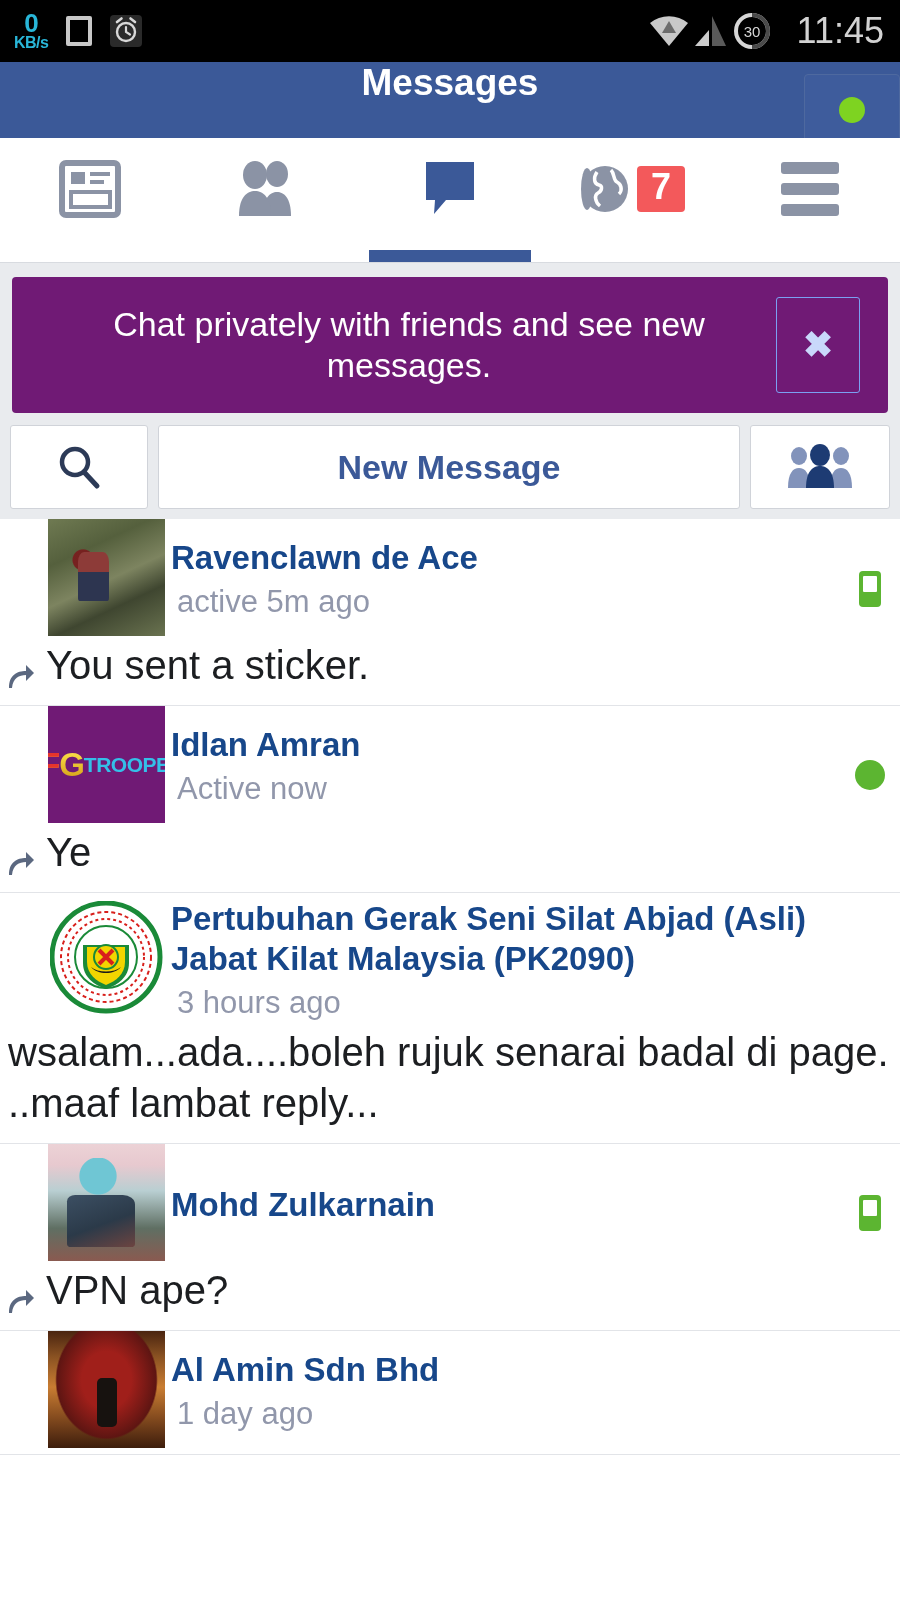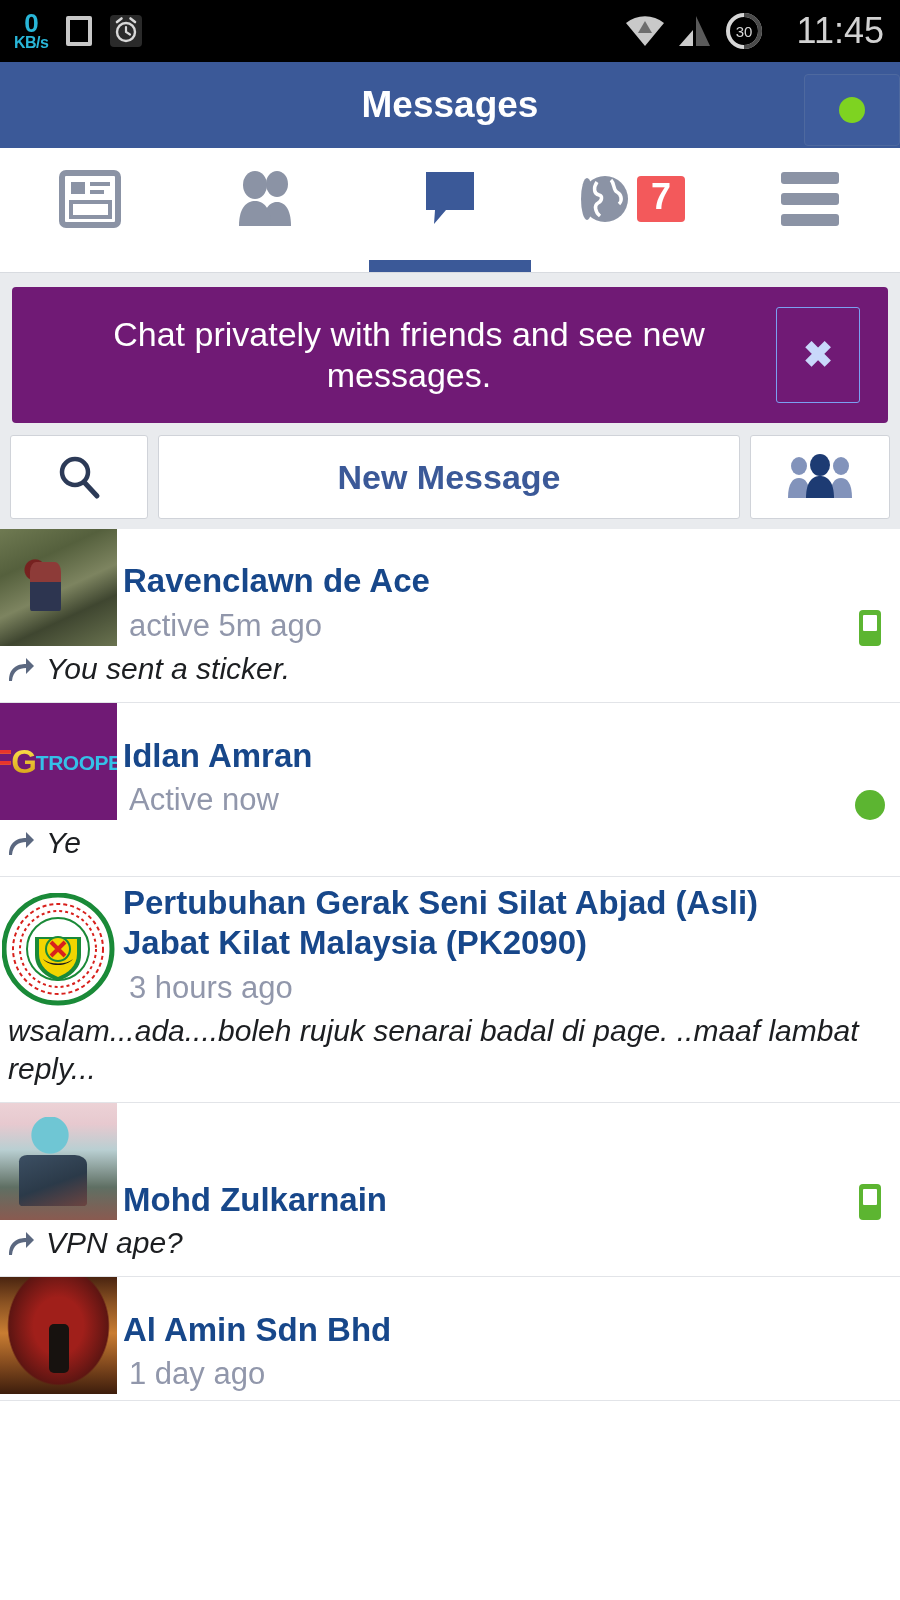--- a/index.html
+++ b/index.html
@@ -51,36 +51,36 @@
     border-radius: 2px;
   }
   .alarm-icon {
     width: 32px; height: 32px;
     position: relative;
   }
   .status-right {
     margin-left: auto;
     display: flex;
     align-items: center;
-    gap: 8px;
+    gap: 0;
   }
   .clock {
     color: #d2d2d2;
     font-size: 36px;
     letter-spacing: 0px;
     font-family: "Liberation Sans", sans-serif;
     margin-left: 24px;
   }
 
   
   .app-header {
-    height: 86px;
+    height: 76px;
     background: #3b5998;
     display: flex;
-    align-items: center;
+    align-items: flex-start;
     justify-content: center;
     position: relative;
   }
   .app-title {
     color: #ffffff;
     font-size: 37px;
     font-weight: bold;
   }
   .status-toggle-btn {
     position: absolute;
@@ -221,21 +221,22 @@
 
   
   .conv-list { background: #ffffff; }
   .conv {
     border-bottom: 1px solid #e2e4e8;
     padding-bottom: 6px;
     position: relative;
   }
   .conv-top {
     display: flex;
-    align-items: flex-end;
+    align-items: center;
+    padding-left: 48px;
   }
   .avatar {
     width: 117px;
     height: 117px;
     flex: none;
     overflow: hidden;
     position: relative;
     background: #cfcfcf;
   }
   .conv-meta {
@@ -277,28 +278,27 @@
     width: 14px; height: 16px;
     background: #ffffff;
     border-radius: 1px;
   }
   .ind-dot {
     width: 30px; height: 30px;
     border-radius: 50%;
     background: #5cb531;
   }
   .conv-snippet {
-    font-size: 30px;
+    font-size: 40px;
     color: #1c1e21;
     line-height: 1.27;
     padding: 4px 8px 8px 6px;
     display: flex;
-    align-items: flex-start;
+    align-items: flex-end;
     gap: 10px;
-    font-style: italic;
   }
   .conv-snippet.no-arrow { padding-left: 8px; }
   .reply-arrow { flex: none; margin-top: 6px; }
 
   
   .av-rock {
     width: 100%; height: 100%;
     background:
       radial-gradient(circle at 30% 35%, rgba(120,30,30,0.95) 0 9%, rgba(0,0,0,0) 10%),
       linear-gradient(155deg, #6f7a52 0%, #55603d 28%, #7d8460 52%, #3f4630 70%, #6a7350 100%);

